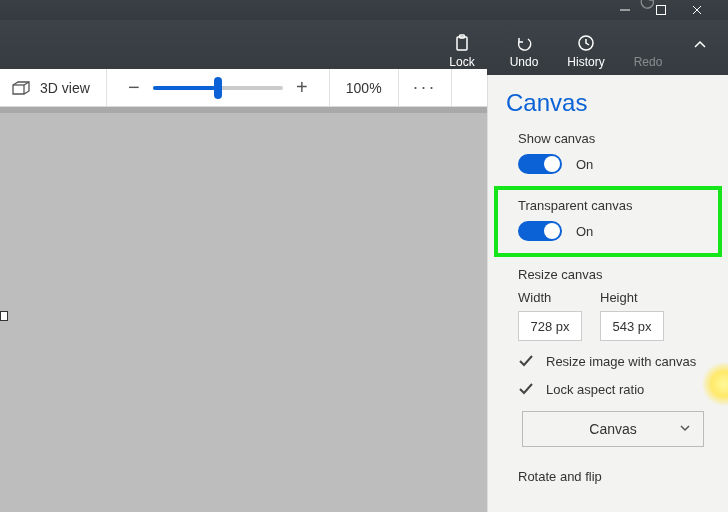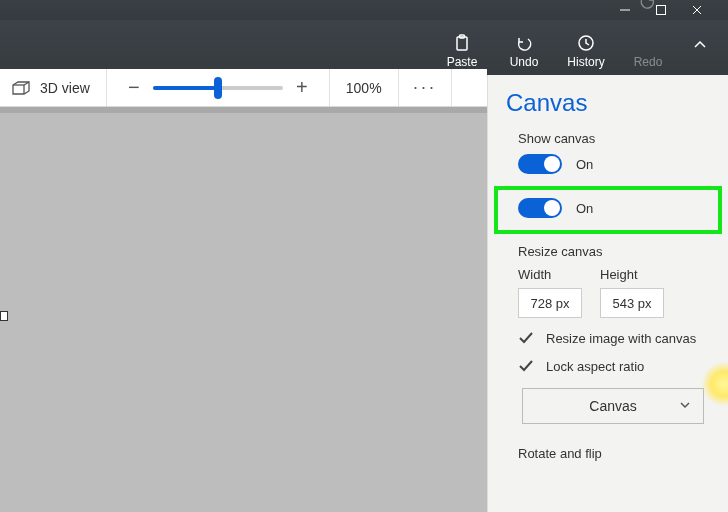--- a/index.html
+++ b/index.html
@@ -84,21 +84,21 @@
 </div>
 
 <div class="ribbon">
   <div class="ribbon-item">
     <div class="ic">
         <svg viewBox="0 0 20 20">
           <rect x="5" y="4" width="10" height="13" rx="1"></rect>
           <rect x="7.5" y="2" width="5" height="3" rx="1"></rect>
         </svg>
       </div>
-    <span>Paste</span>
+    <span>Lock</span>
   </div>
   <div class="ribbon-item">
     <div class="ic">
         <svg viewBox="0 0 20 20">
           <path d="M14 6 A6 6 0 1 1 5 9"></path>
           <polyline points="5,5 5,9 9,9"></polyline>
         </svg>
       </div>
     <span>Undo</span>
   </div>
@@ -162,20 +162,21 @@
     <div class="sec-label">Show canvas</div>
     <div class="togrow">
       <div class="toggle">
           <div class="knob"></div>
         </div>
       <span class="toglabel">On</span>
     </div>
   </div>
 
   <div class="highlight">
+    <div class="sec-label">Transparent canvas</div>
     <div class="togrow">
       <div class="toggle">
           <div class="knob"></div>
         </div>
       <span class="toglabel">On</span>
     </div>
   </div>
 
   <div class="section">
     <div class="sec-label">Resize canvas</div>

